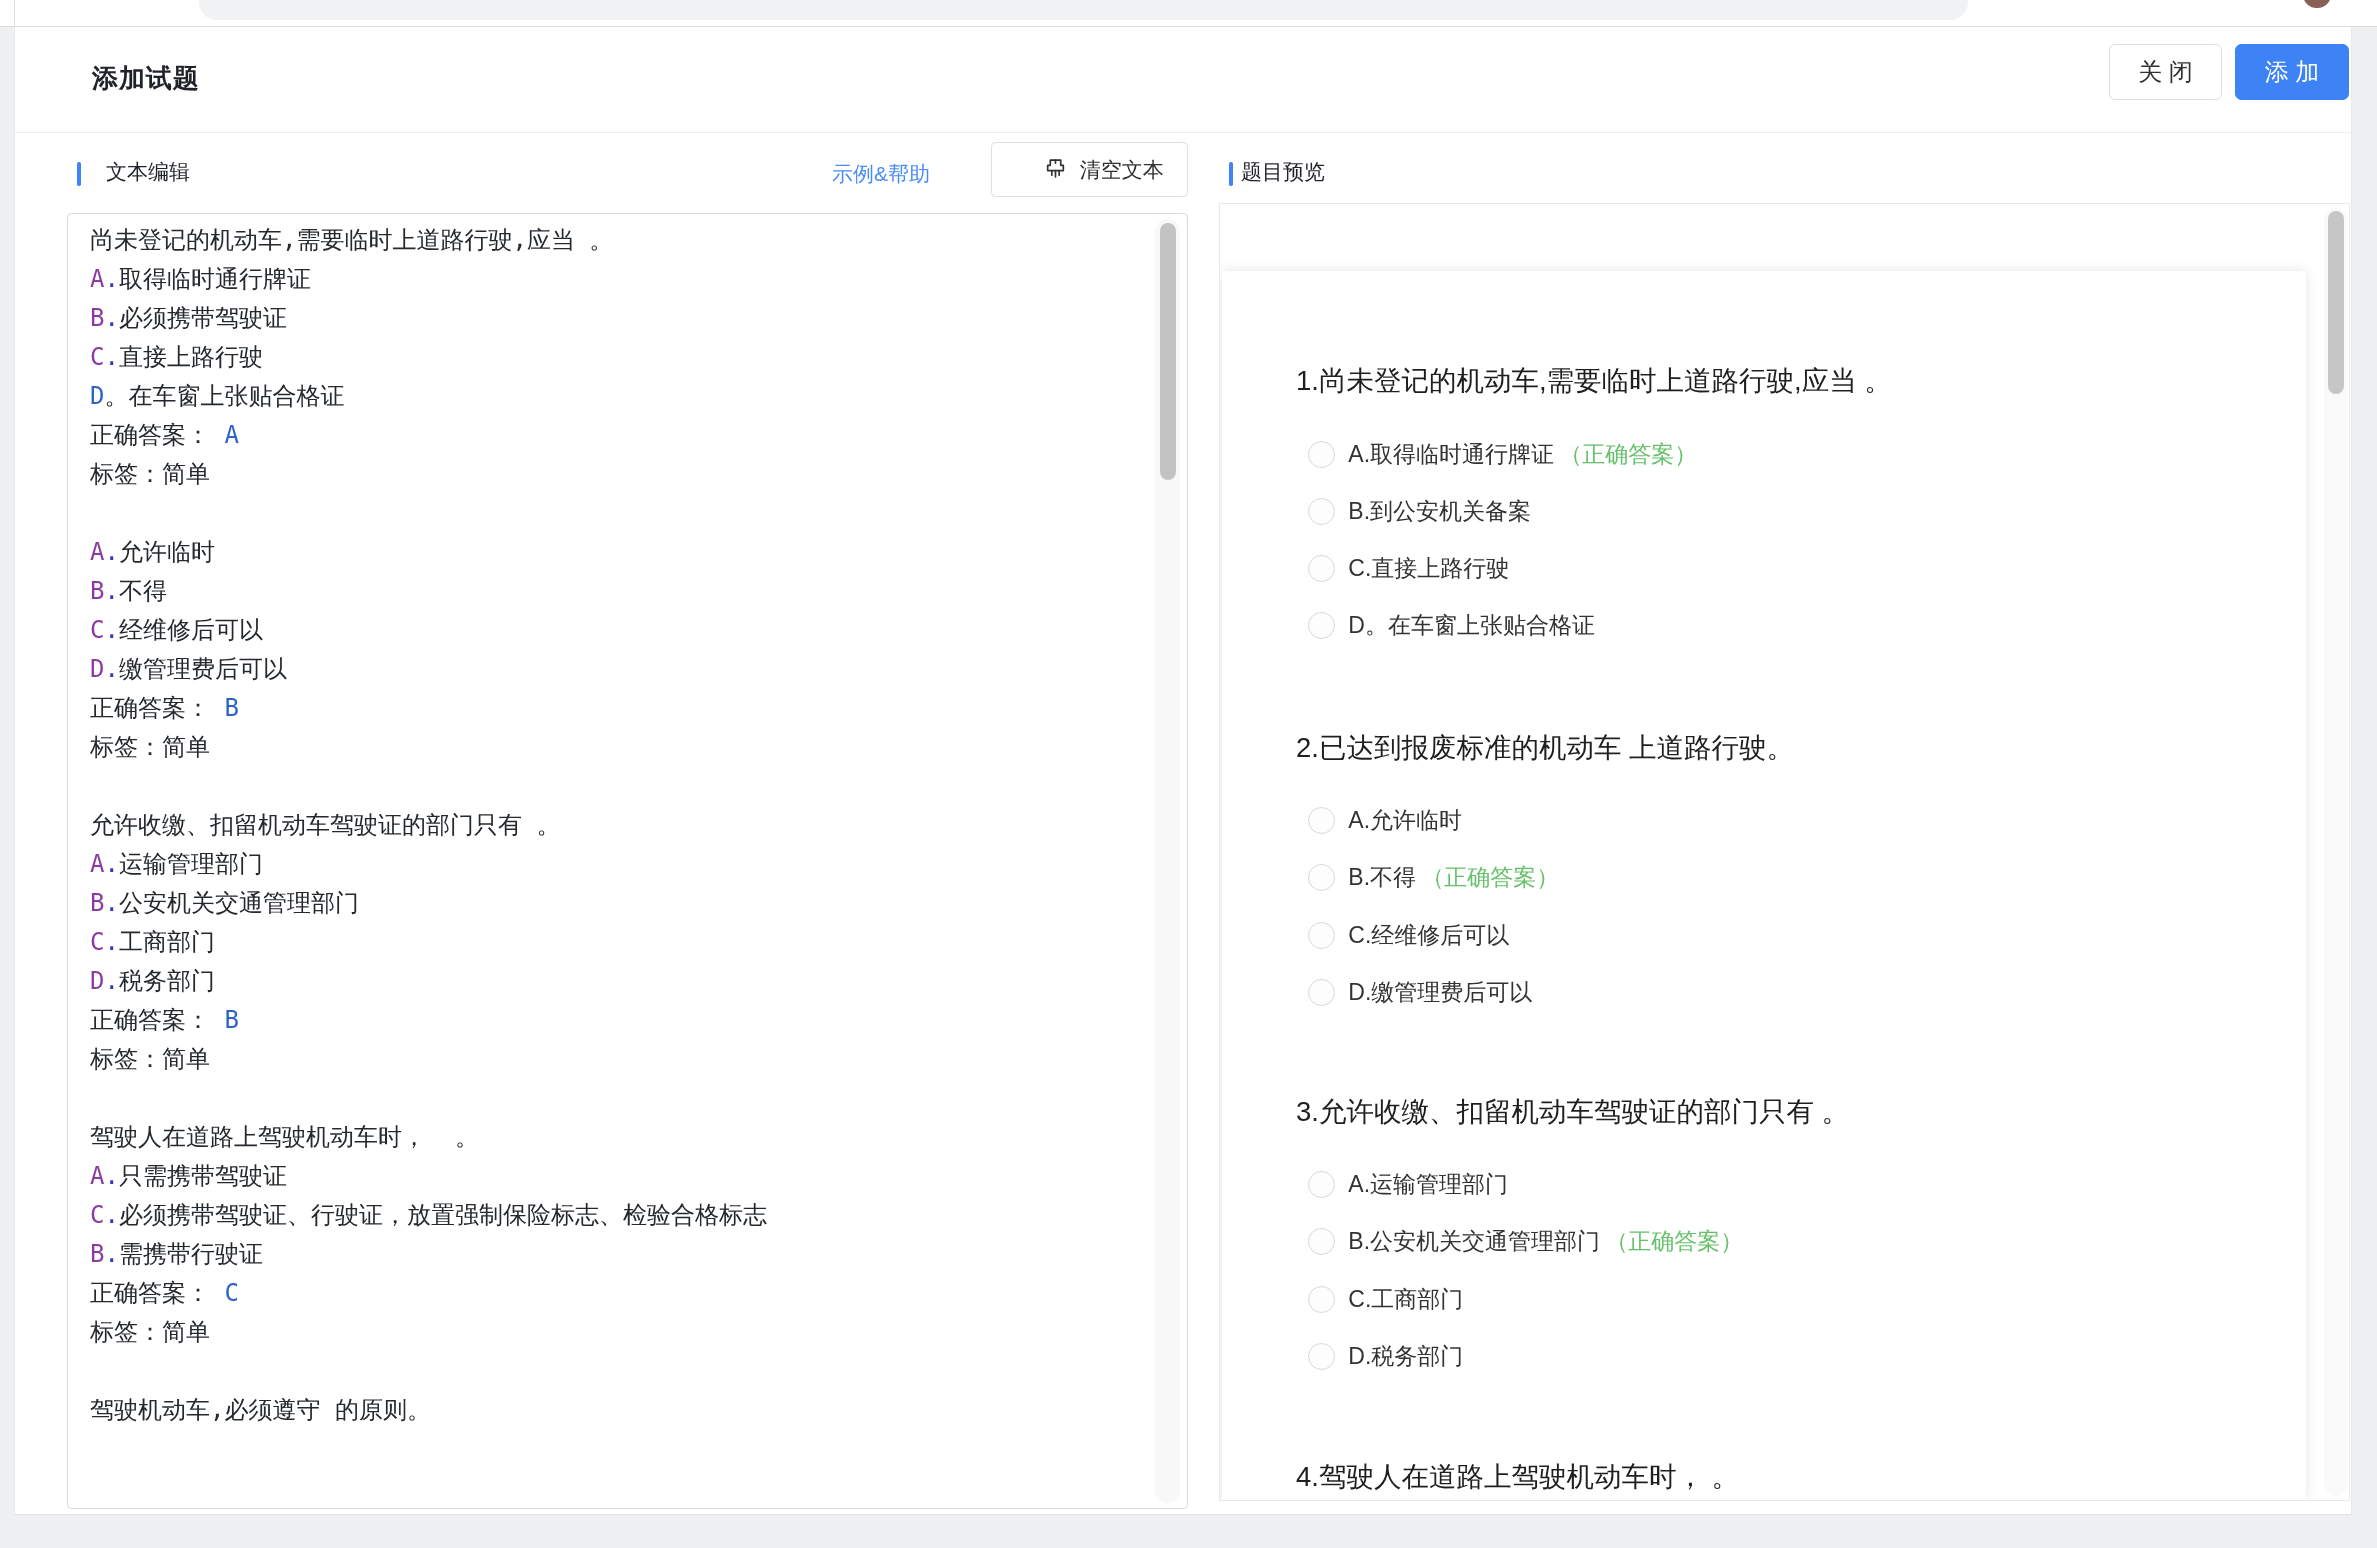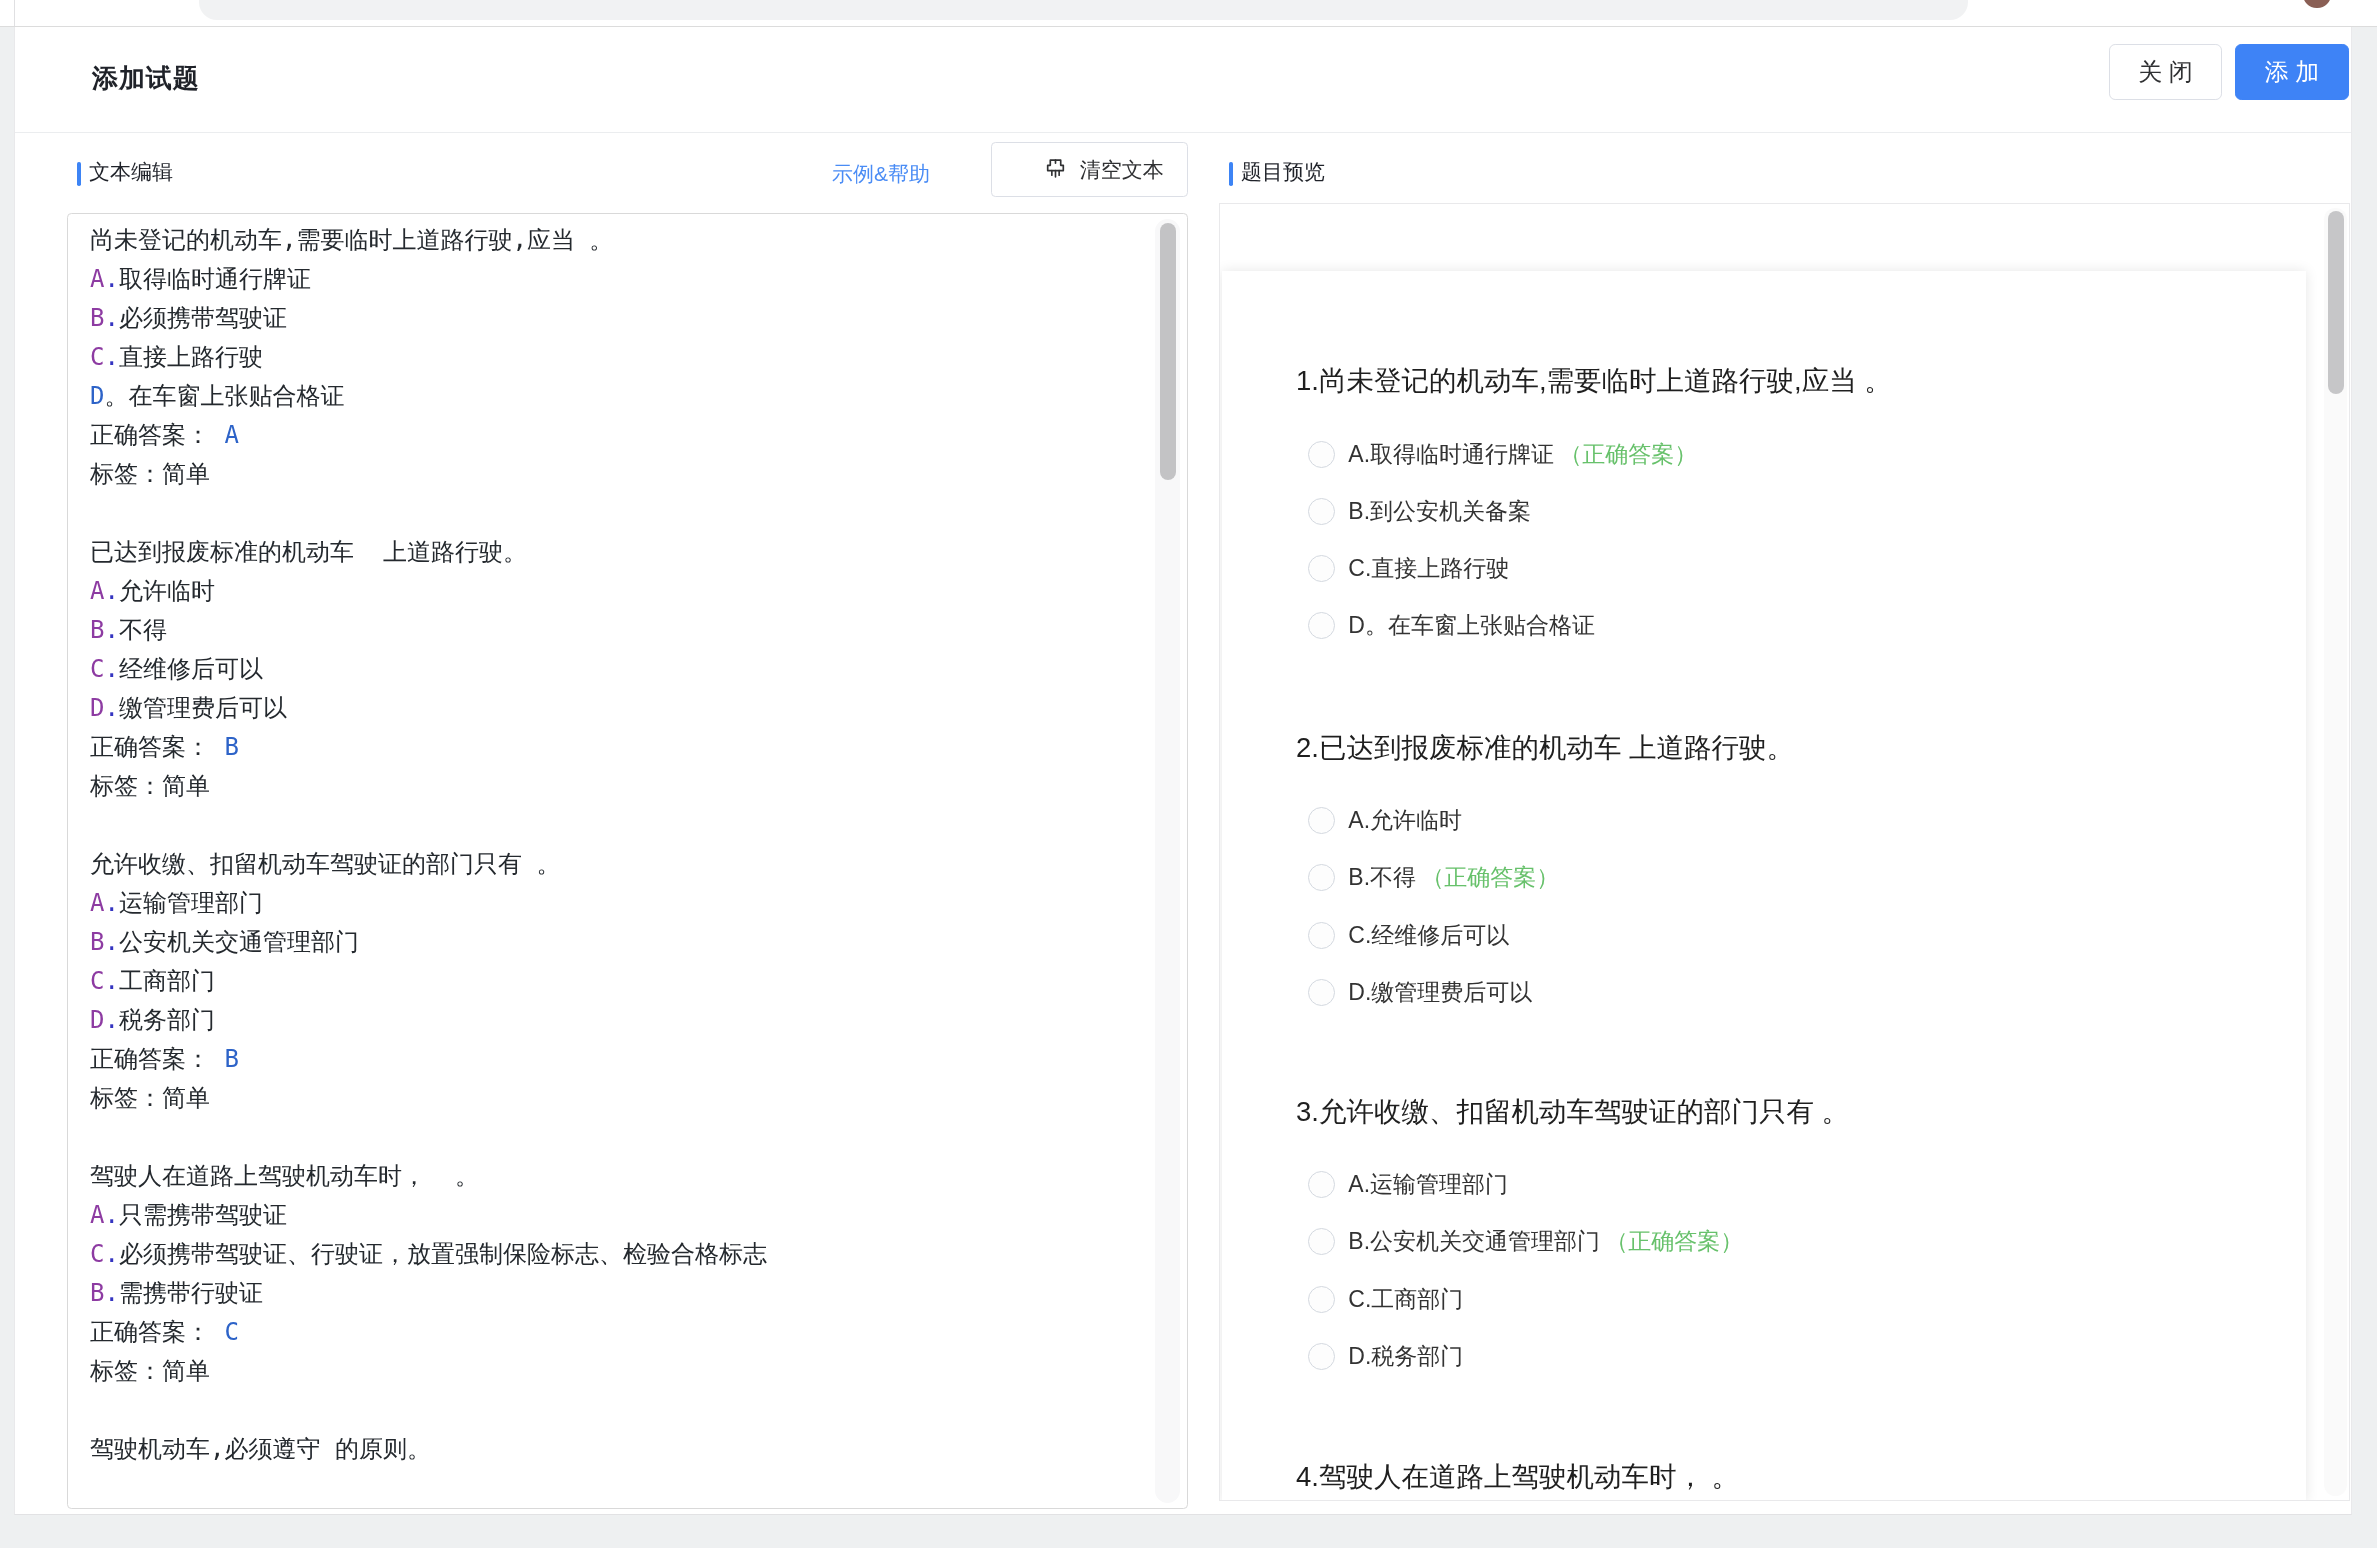--- a/index.html
+++ b/index.html
@@ -90,21 +90,21 @@
   </div>
 
   <div class="dialog">
 
     <div class="dialog-title">添加试题</div>
     <button class="btn btn-close">关 闭</button>
     <button class="btn btn-add">添 加</button>
     <div class="header-divider"></div>
 
     <div class="accent-bar" style="left:62px;"></div>
-    <div class="section-title" style="left:74px;text-align:right;">文本编辑</div>
+    <div class="section-title" style="left:91px;text-align:right;">文本编辑</div>
     <div class="help-link">示例&amp;帮助</div>
     <div class="clear-btn">
       <svg class="brush-icon" viewBox="0 0 24 24" fill="none" stroke="#303133" stroke-width="1.6" stroke-linecap="round" stroke-linejoin="round">
         <path d="M7 3 h10 v5 h2.5 v5 H4.5 v-5 H7 z"></path>
         <path d="M12 3 v3"></path>
         <path d="M8.5 13 v4.5"></path>
         <path d="M12 13 v6"></path>
         <path d="M15.5 13 v4.5"></path>
       </svg>
       <span>清空文本</span>
@@ -113,21 +113,20 @@
     <div class="editor-box">
       <div class="editor-content">
           <div class="code-line"><span class="seg-t">尚未登记的机动车,需要临时上道路行驶,应当 。</span></div>
           <div class="code-line"><span class="seg-p">A</span><span class="seg-o">.</span><span class="seg-t">取得临时通行牌证</span></div>
           <div class="code-line"><span class="seg-p">B</span><span class="seg-o">.</span><span class="seg-t">必须携带驾驶证</span></div>
           <div class="code-line"><span class="seg-p">C</span><span class="seg-o">.</span><span class="seg-t">直接上路行驶</span></div>
           <div class="code-line"><span class="seg-b">D</span><span class="seg-t">。在车窗上张贴合格证</span></div>
           <div class="code-line"><span class="seg-t">正确答案： </span><span class="seg-b">A</span></div>
           <div class="code-line"><span class="seg-t">标签：简单</span></div>
           <div class="code-line"><span class="seg-t"> </span></div>
-          <div class="code-line"><span class="seg-t">已达到报废标准的机动车  上道路行驶。</span></div>
           <div class="code-line"><span class="seg-p">A</span><span class="seg-o">.</span><span class="seg-t">允许临时</span></div>
           <div class="code-line"><span class="seg-p">B</span><span class="seg-o">.</span><span class="seg-t">不得</span></div>
           <div class="code-line"><span class="seg-p">C</span><span class="seg-o">.</span><span class="seg-t">经维修后可以</span></div>
           <div class="code-line"><span class="seg-p">D</span><span class="seg-o">.</span><span class="seg-t">缴管理费后可以</span></div>
           <div class="code-line"><span class="seg-t">正确答案： </span><span class="seg-b">B</span></div>
           <div class="code-line"><span class="seg-t">标签：简单</span></div>
           <div class="code-line"><span class="seg-t"> </span></div>
           <div class="code-line"><span class="seg-t">允许收缴、扣留机动车驾驶证的部门只有 。</span></div>
           <div class="code-line"><span class="seg-p">A</span><span class="seg-o">.</span><span class="seg-t">运输管理部门</span></div>
           <div class="code-line"><span class="seg-p">B</span><span class="seg-o">.</span><span class="seg-t">公安机关交通管理部门</span></div>

